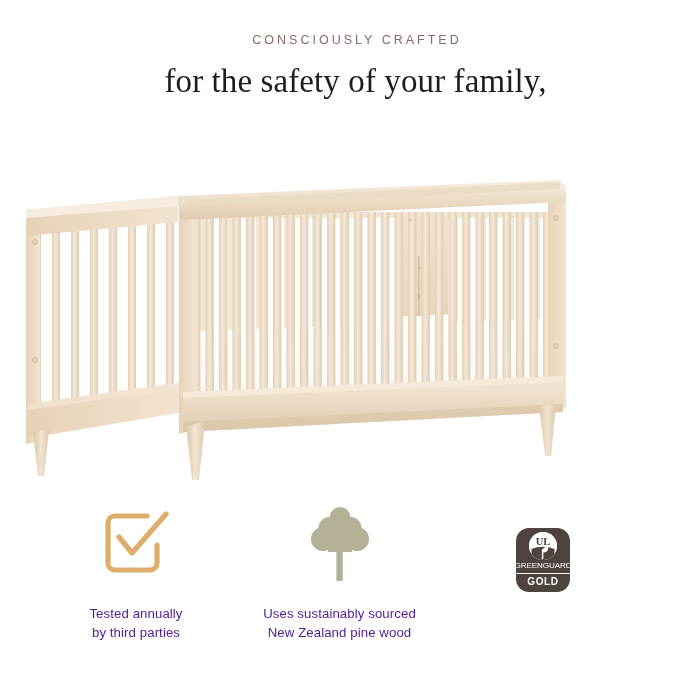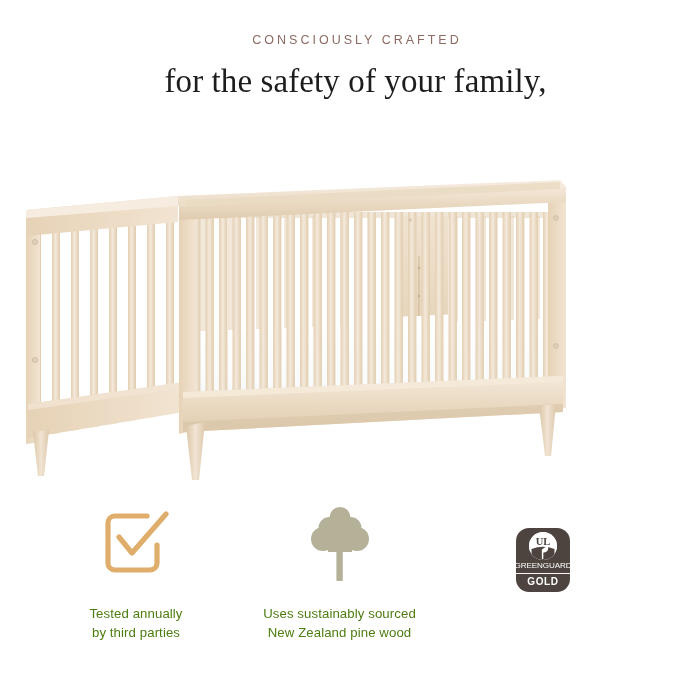--- a/index.html
+++ b/index.html
@@ -83,21 +83,21 @@
     display: flex;
     align-items: center;
     justify-content: center;
   }
   .feature-caption {
     margin-top: 14px;
     text-align: center;
     font-family: "Liberation Sans", sans-serif;
     font-size: 13.2px;
     line-height: 1.46;
-    color: #4d7c0f;
+    color: #4c1d95;
     letter-spacing: 0.1px;
     white-space: pre-line;
   }
 
   
   .gg-badge {
     width: 54px;
     height: 64px;
     border-radius: 13px;
     background: #4d433f;

